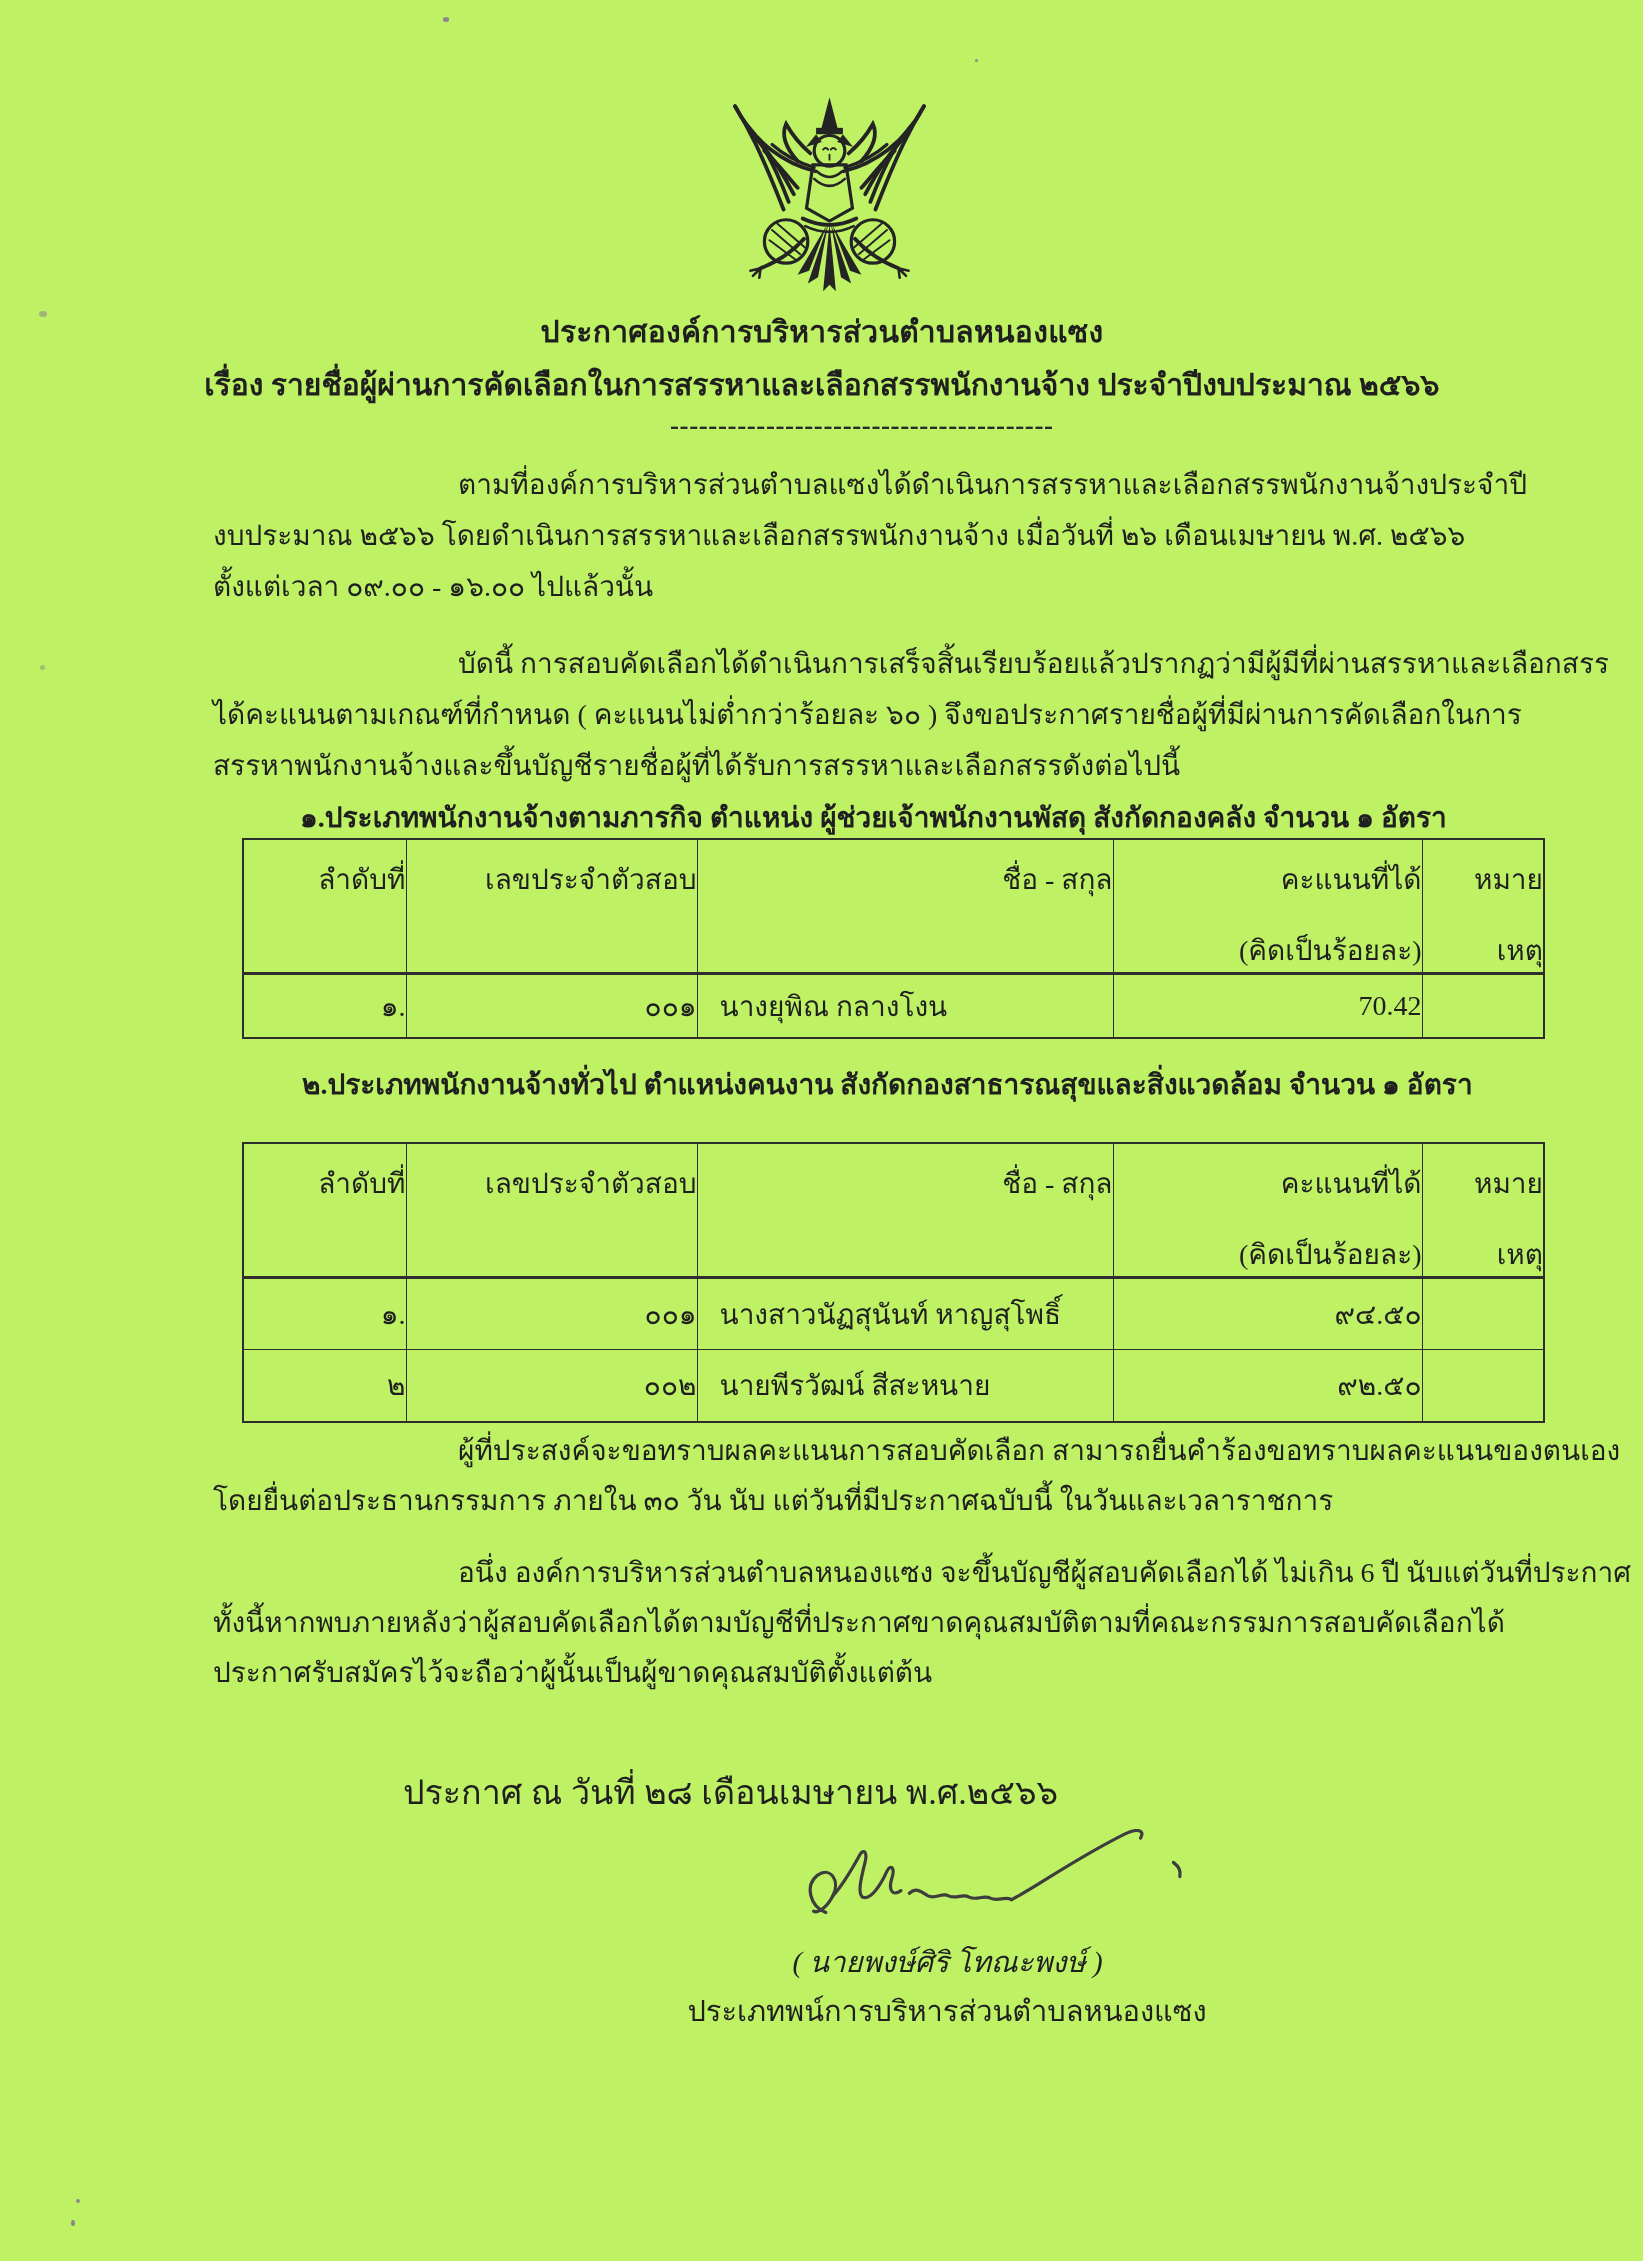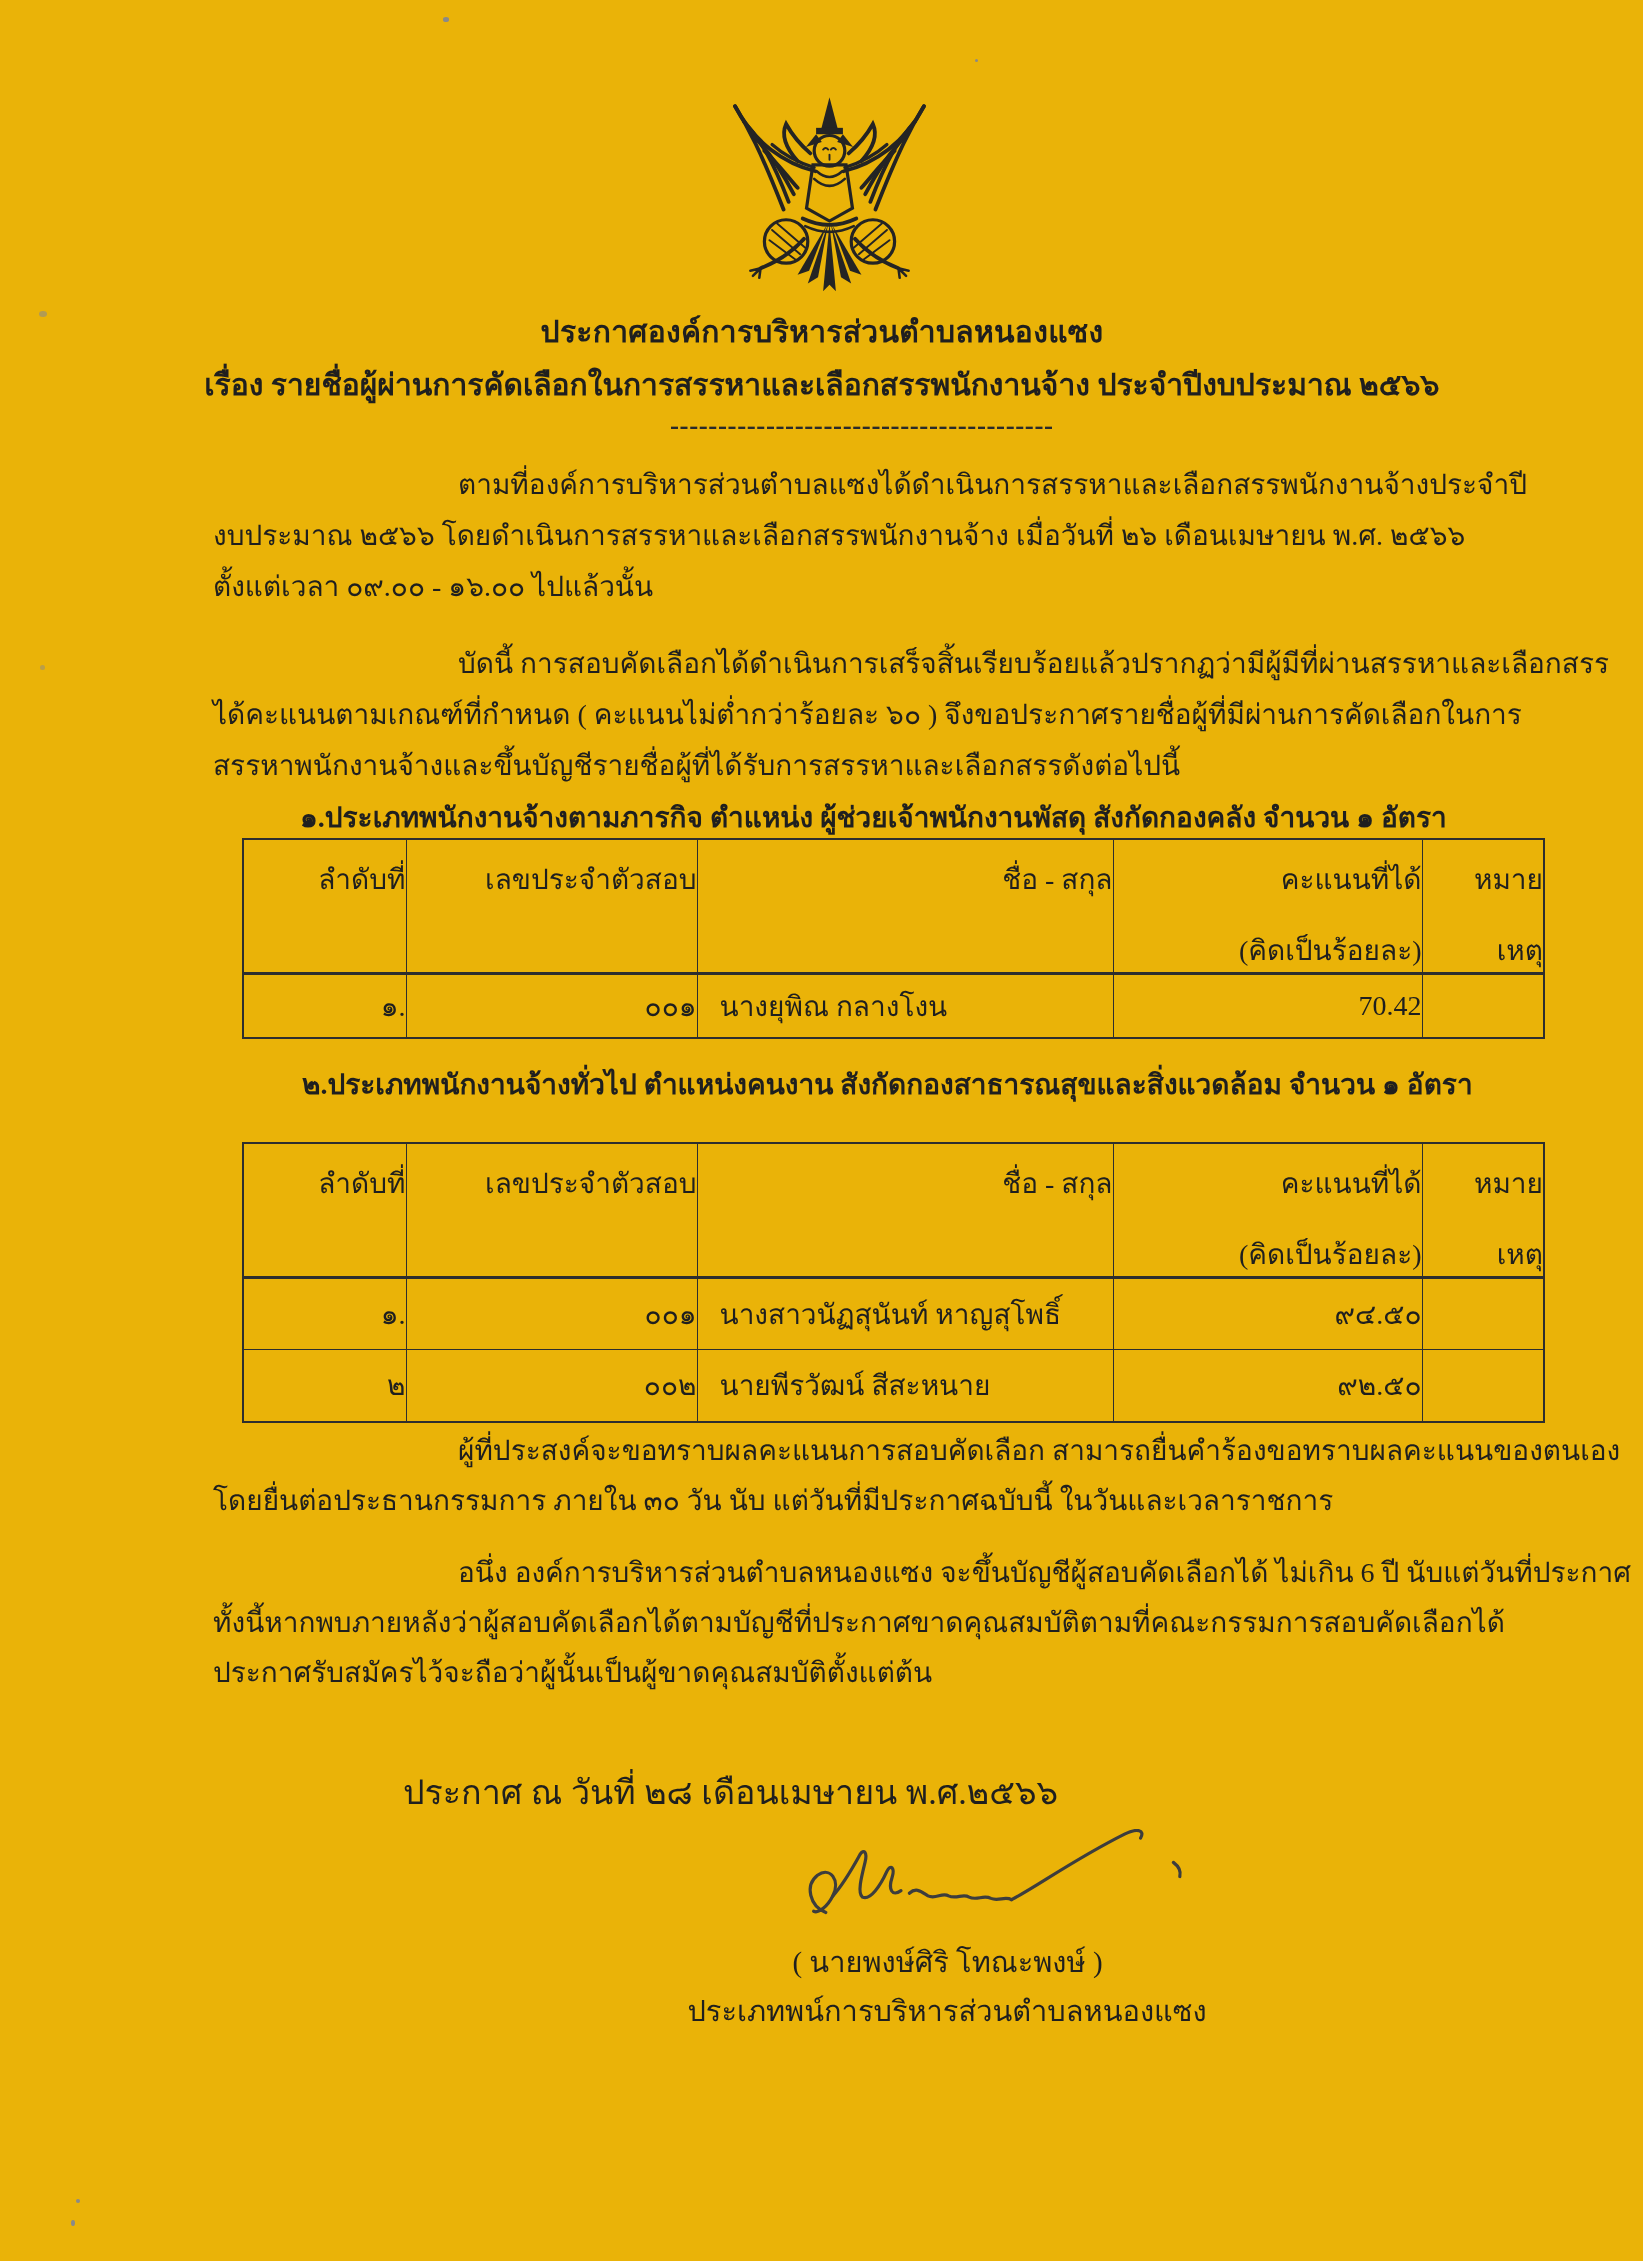--- a/index.html
+++ b/index.html
@@ -1,21 +1,21 @@
 <!DOCTYPE html>
 <html style="font-size:10.3px"><head>
 <meta charset="utf-8">
 <style>
   html,body{margin:0;padding:0;}
   body{background:#e8e8e6;}
   .page{
     position:relative;
     width:1644px;
     height:2261px;
-    background:#eab308;
+    background:#bef264;
     font-family:"Liberation Serif", serif;
     color:#1f1f1f;
     overflow:hidden;
   }
   .abs{position:absolute;}
   .center-line{left:0;width:1644px;text-align:center;}
   .doc-title{font-size:30px;font-weight:700;letter-spacing:0.3px;}
   .doc-subject{font-size:30px;font-weight:700;}
   .divider{font-size:27px;font-weight:700;letter-spacing:0.6px;color:#2a2a2a;}
   .para{font-size:28px;line-height:51px;white-space:nowrap;}
@@ -35,21 +35,21 @@
     padding:0;
   }
   table.results tr.hdr td{
     vertical-align:top;
     padding-top:17px;
     border-bottom:3.2px solid #2e2e2e;
   }
   table.results td.name-cell{text-align:left;padding-left:22px;}
   table.results .hdr-line2{margin-top:27px;}
   .date-line{font-size:34px;white-space:nowrap;}
-  .sig-name{font-size:29px;}
+  .sig-name{font-size:29px;font-style:italic;}
   .sig-title{font-size:29px;}
   .speck{position:absolute;background:#8a8a88;border-radius:50%;}
 </style>
 </head>
 <body>
 
 <div class="page">
 
   <svg class="abs" style="left:721px;top:87px;" width="217" height="217" viewBox="0 0 340 340">
     <g fill="none" stroke="#242424" stroke-width="6" stroke-linecap="round">

